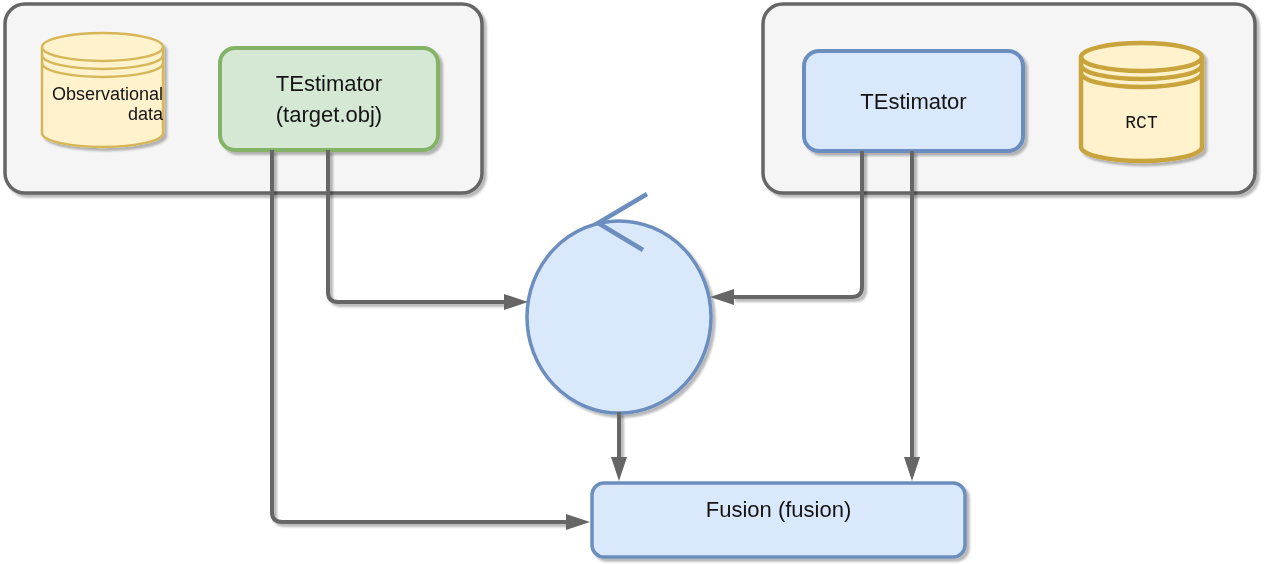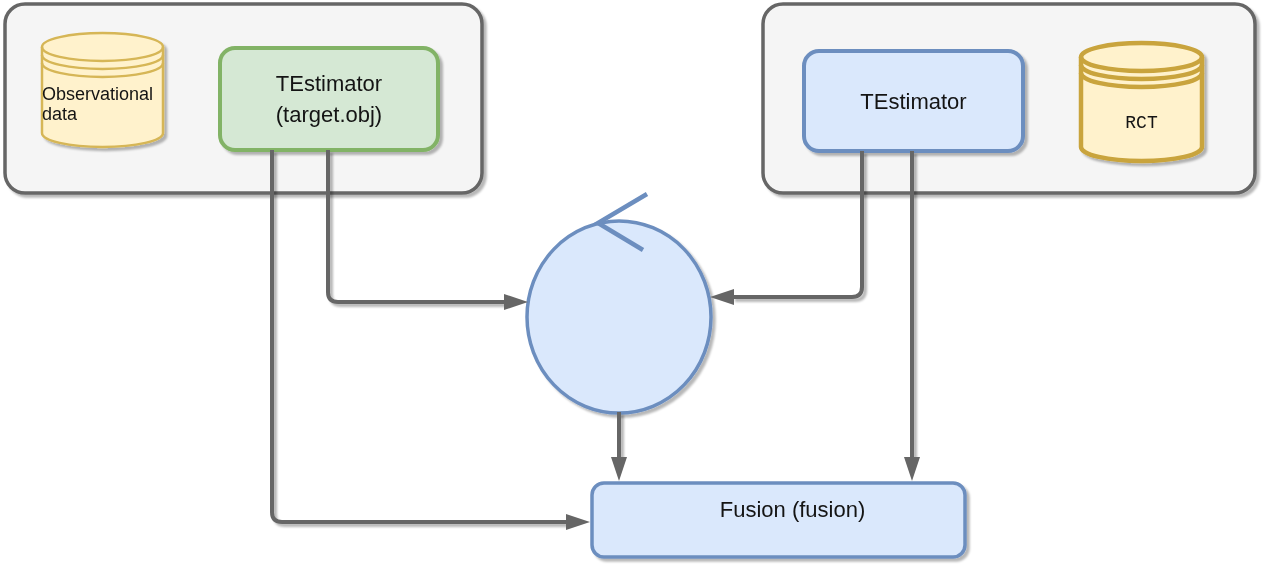--- a/index.html
+++ b/index.html
@@ -8,21 +8,21 @@
     width:1264px; height:564px;
     background:#ffffff;
     font-family:"Liberation Sans","DejaVu Sans",sans-serif;
     overflow:hidden;
   }
   #shapes { position:absolute; left:0; top:0; }
   .label {
     position:absolute;
     display:flex; flex-direction:column;
     align-items:center; justify-content:center;
-    text-align:left;
+    text-align:right;
     color:#141414;
     z-index:2;
     pointer-events:none;
   }
   .node-label { font-size:22px; line-height:31px; }
   .db-label   { font-size:18px; line-height:20px; }
   .node-label span, .db-label span { white-space:nowrap; display:block; }
   .db-label .wrapper { white-space:normal; width:121px; }
 </style>
 </head>
@@ -94,17 +94,17 @@
     <span>TEstimator</span>
   </div>
 
   <div class="label db-label" style="left:1081px; top:66px; width:121px; height:114px;font-family:Liberation Mono, monospace;">
     <span>RCT</span>
   </div>
 
   <div class="label node-label" style="left:524px; top:225px; width:190px; height:184px;">
   </div>
 
-  <div class="label node-label" style="left:570px; top:483px; width:373px; height:52px;padding-left:36px;">
+  <div class="label node-label" style="left:592px; top:483px; width:373px; height:52px;">
     <span>Fusion (fusion)</span>
   </div>
 
 </div>
 
 </body></html>

